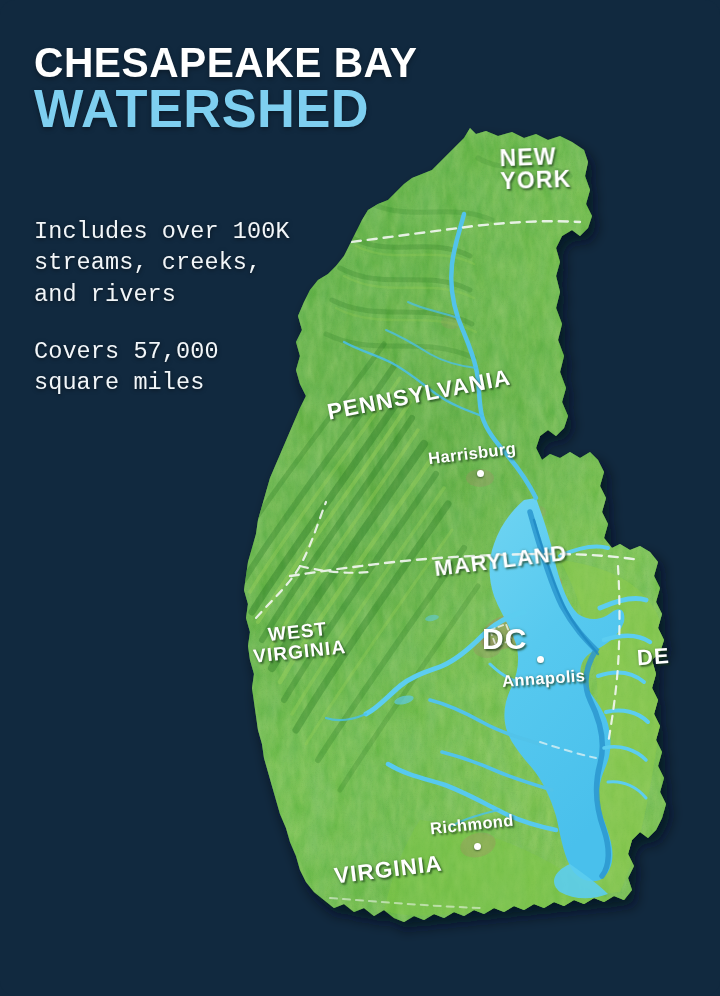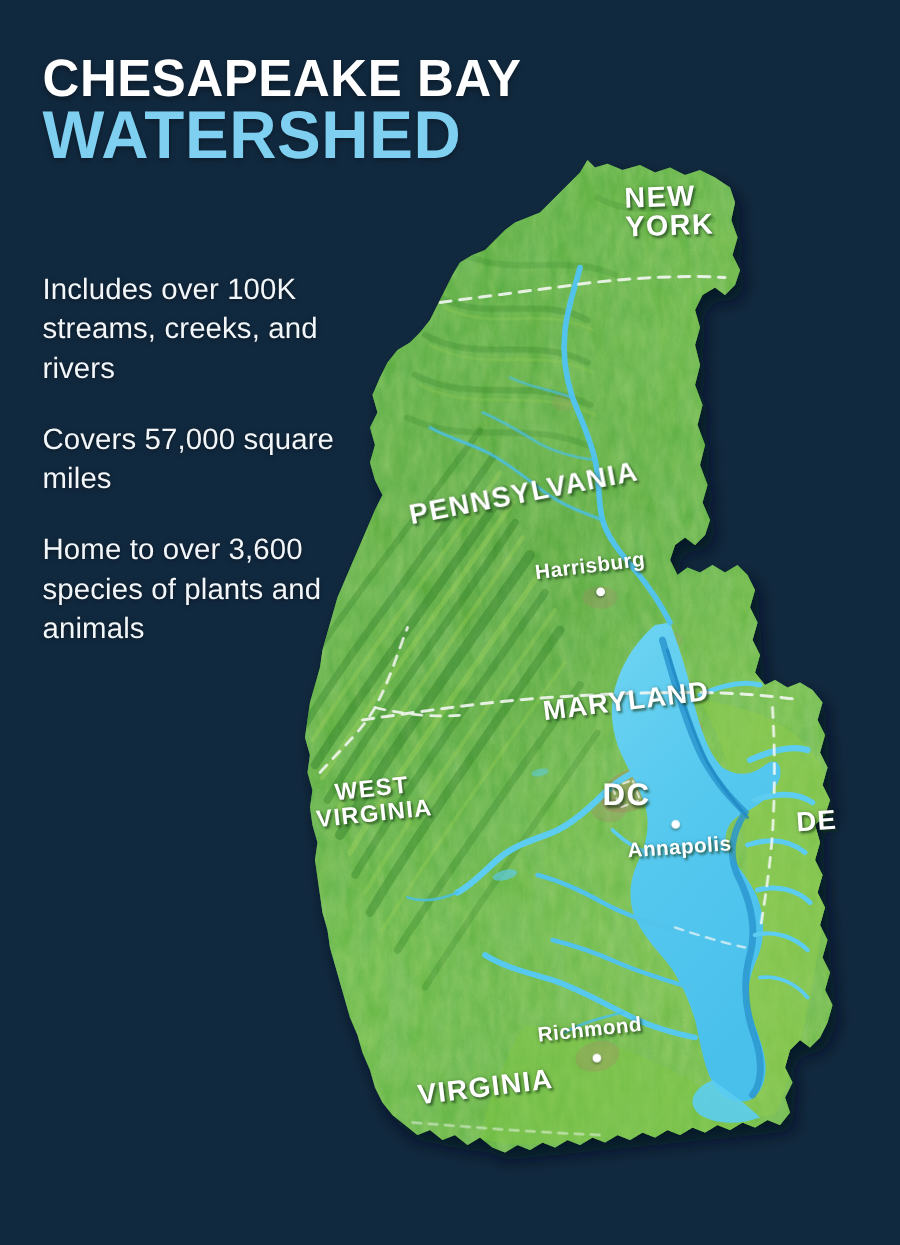--- a/index.html
+++ b/index.html
@@ -49,20 +49,21 @@
     transform-origin: left center;
     text-shadow: 0 2px 5px rgba(0,0,0,0.35);
   }
 
   
   #facts {
     position: absolute;
     left: 34px; top: 216px;
     width: 262px;
     z-index: 5;
+    font-family: Liberation Mono, monospace;
   }
   .fact {
     font-size: 23.5px;
     line-height: 1.33;
     color: #f2f6f9;
     margin-bottom: 26px;
     text-shadow: 0 1px 4px rgba(0,0,0,0.55);
     letter-spacing: 0.1px;
   }
 
@@ -97,21 +98,21 @@
     transform: rotate(-7deg);
   }
   #label-west-virginia {
     left: 252px; top: 622px;
     font-size: 19px; line-height: 1.04;
     text-align: center;
     transform: rotate(-6deg);
   }
   #label-dc {
     left: 482px; top: 622px;
-    font-size: 25px;
+    font-size: 30px;
   }
   #label-de {
     left: 637px; top: 644px;
     font-size: 22px;
     transform: rotate(-4deg);
   }
   #label-virginia {
     left: 334px; top: 857px;
     font-size: 22.5px;
     transform: rotate(-7deg);
@@ -440,21 +441,20 @@
   </div>
 
   <div id="title-block">
     <div class="title-line1">CHESAPEAKE BAY</div>
     <div class="title-line2">WATERSHED</div>
   </div>
 
   <div id="facts">
     <div class="fact">Includes over 100K streams, creeks, and rivers</div>
     <div class="fact">Covers 57,000 square miles</div>
-    <div class="fact">Home to over 3,600 species of plants and animals</div>
   </div>
 
   <div class="map-label state-label" id="label-new-york">NEW
 YORK</div>
   <div class="map-label state-label" id="label-pennsylvania">PENNSYLVANIA</div>
   <div class="map-label state-label" id="label-maryland">MARYLAND</div>
   <div class="map-label state-label" id="label-west-virginia">WEST
 VIRGINIA</div>
   <div class="map-label state-label" id="label-dc">DC</div>
   <div class="map-label state-label" id="label-de">DE</div>

